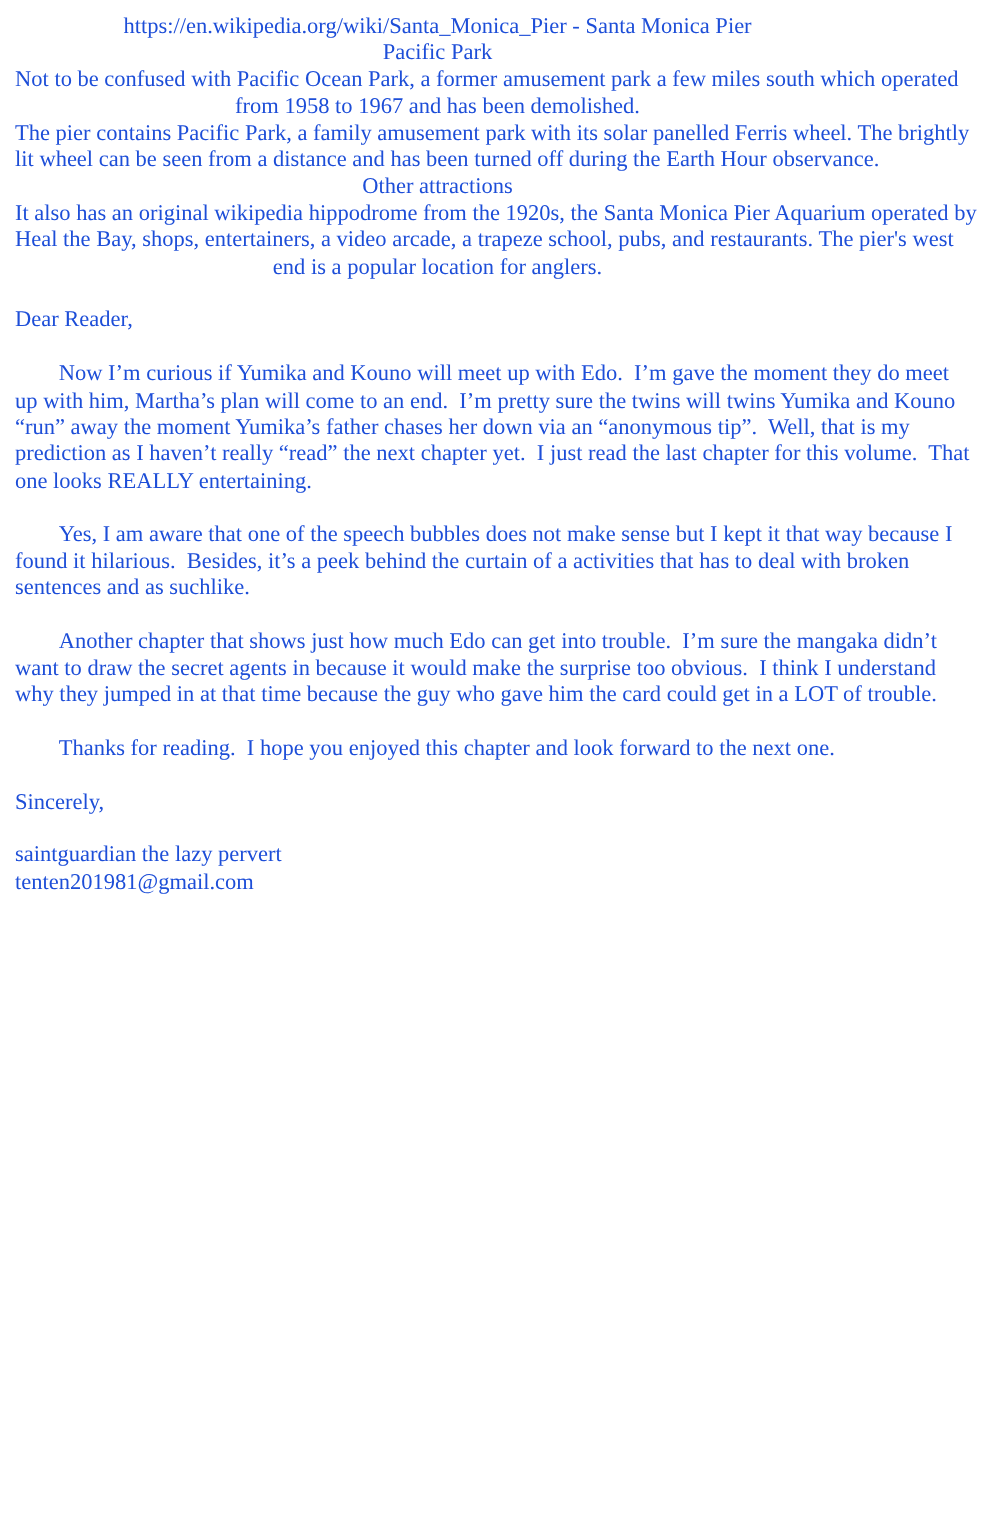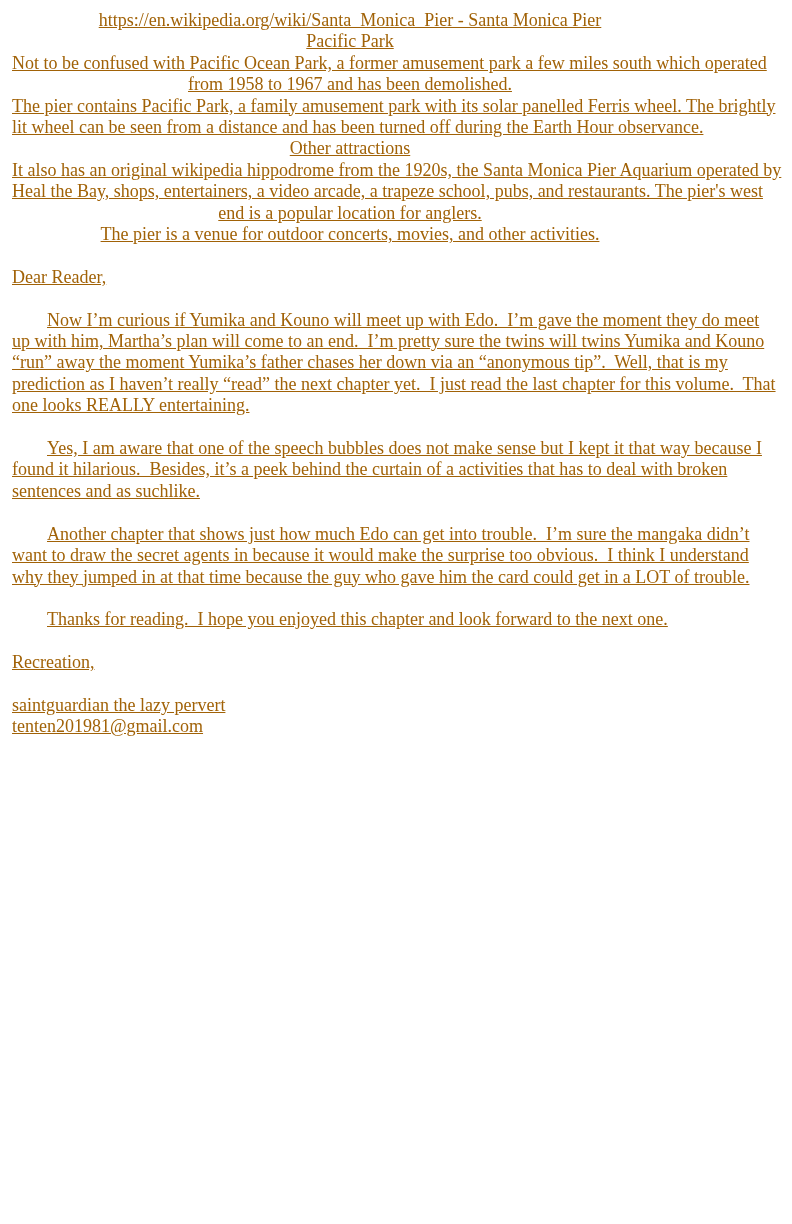--- a/index.html
+++ b/index.html
@@ -13,23 +13,22 @@
     overflow: hidden;
   }
   .doc {
     box-sizing: border-box;
     width: 700px;
     height: 1224px;
     padding: 10px 12px 0 12px;
     font-family: "Liberation Serif", "DejaVu Serif", serif;
     font-size: 18px;
     line-height: 21.4px;
-    color: #a16207;
+    color: #1d4ed8;
     background: #ffffff;
-    text-decoration: underline;
   }
   .line {
     white-space: pre;          
     min-height: 21.4px;
   }
   .center {
     text-align: center;
   }
   .indent {
     padding-left: 35px;        
@@ -47,21 +46,20 @@
     <div class="line">https://en.wikipedia.org/wiki/Santa_Monica_Pier - Santa Monica Pier</div>
     <div class="line">Pacific Park</div>
     <div class="line">Not to be confused with Pacific Ocean Park, a former amusement park a few miles south which operated</div>
     <div class="line">from 1958 to 1967 and has been demolished.</div>
     <div class="line">The pier contains Pacific Park, a family amusement park with its solar panelled Ferris wheel. The brightly</div>
     <div class="line">lit wheel can be seen from a distance and has been turned off during the Earth Hour observance.</div>
     <div class="line">Other attractions</div>
     <div class="line">It also has an original wikipedia hippodrome from the 1920s, the Santa Monica Pier Aquarium operated by</div>
     <div class="line">Heal the Bay, shops, entertainers, a video arcade, a trapeze school, pubs, and restaurants. The pier's west</div>
     <div class="line">end is a popular location for anglers.</div>
-    <div class="line">The pier is a venue for outdoor concerts, movies, and other activities.</div>
   </div>
 
   <div>
     <div class="line gap-above">Dear Reader,</div>
 
     <div>
       <div class="line gap-above indent">Now I’m curious if Yumika and Kouno will meet up with Edo.  I’m gave the moment they do meet</div>
       <div class="line">up with him, Martha’s plan will come to an end.  I’m pretty sure the twins will twins Yumika and Kouno</div>
       <div class="line">“run” away the moment Yumika’s father chases her down via an “anonymous tip”.  Well, that is my</div>
       <div class="line">prediction as I haven’t really “read” the next chapter yet.  I just read the last chapter for this volume.  That</div>
@@ -77,21 +75,21 @@
     <div>
       <div class="line gap-above indent">Another chapter that shows just how much Edo can get into trouble.  I’m sure the mangaka didn’t</div>
       <div class="line">want to draw the secret agents in because it would make the surprise too obvious.  I think I understand</div>
       <div class="line">why they jumped in at that time because the guy who gave him the card could get in a LOT of trouble.</div>
     </div>
 
     <div>
       <div class="line gap-above indent">Thanks for reading.  I hope you enjoyed this chapter and look forward to the next one.</div>
     </div>
 
-    <div class="line gap-above">Recreation,</div>
+    <div class="line gap-above">Sincerely,</div>
 
     <div>
       <div class="line gap-above">saintguardian the lazy pervert</div>
       <div class="line">tenten201981@gmail.com</div>
     </div>
   </div>
 
 </div>
 
 </body></html>

